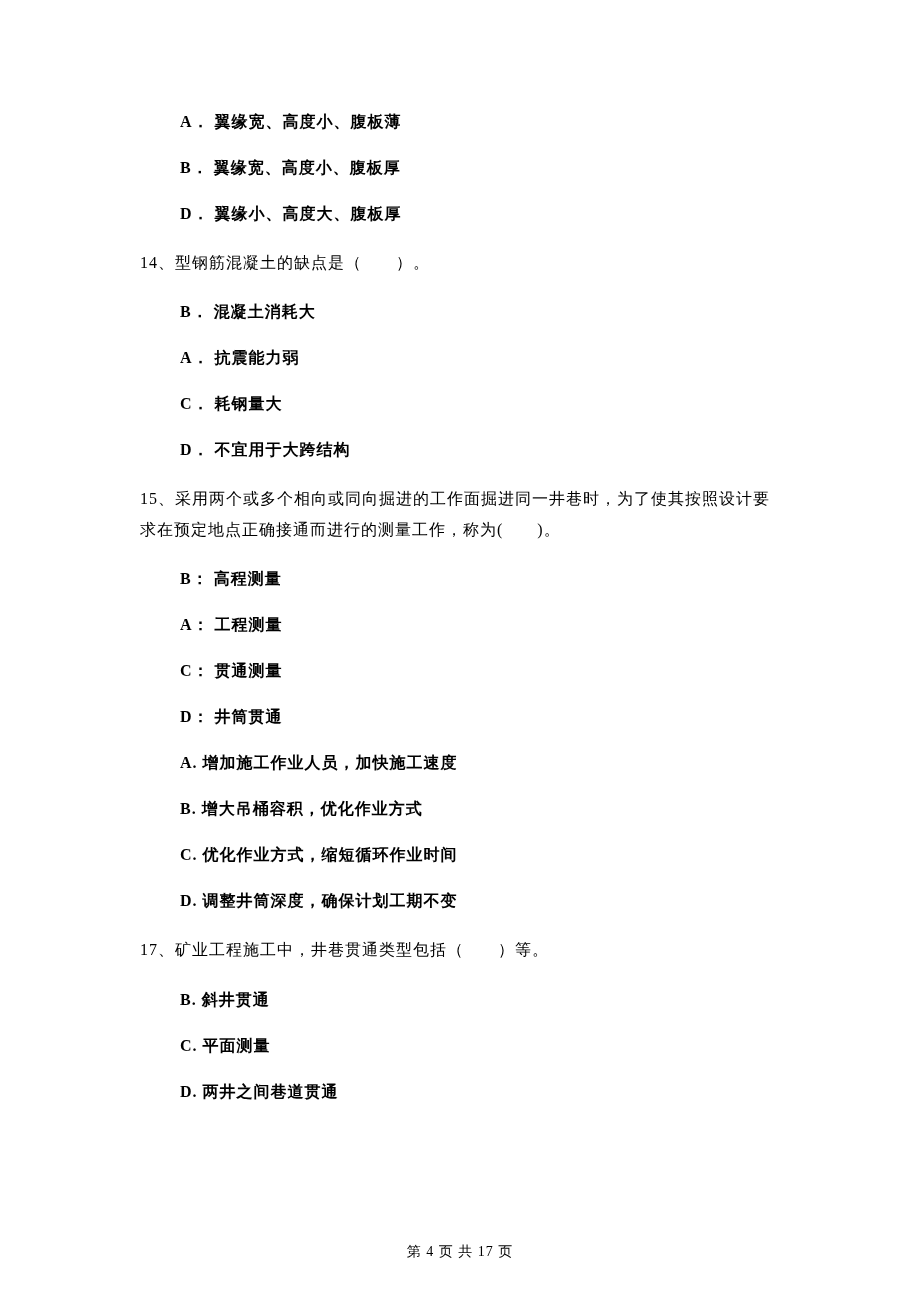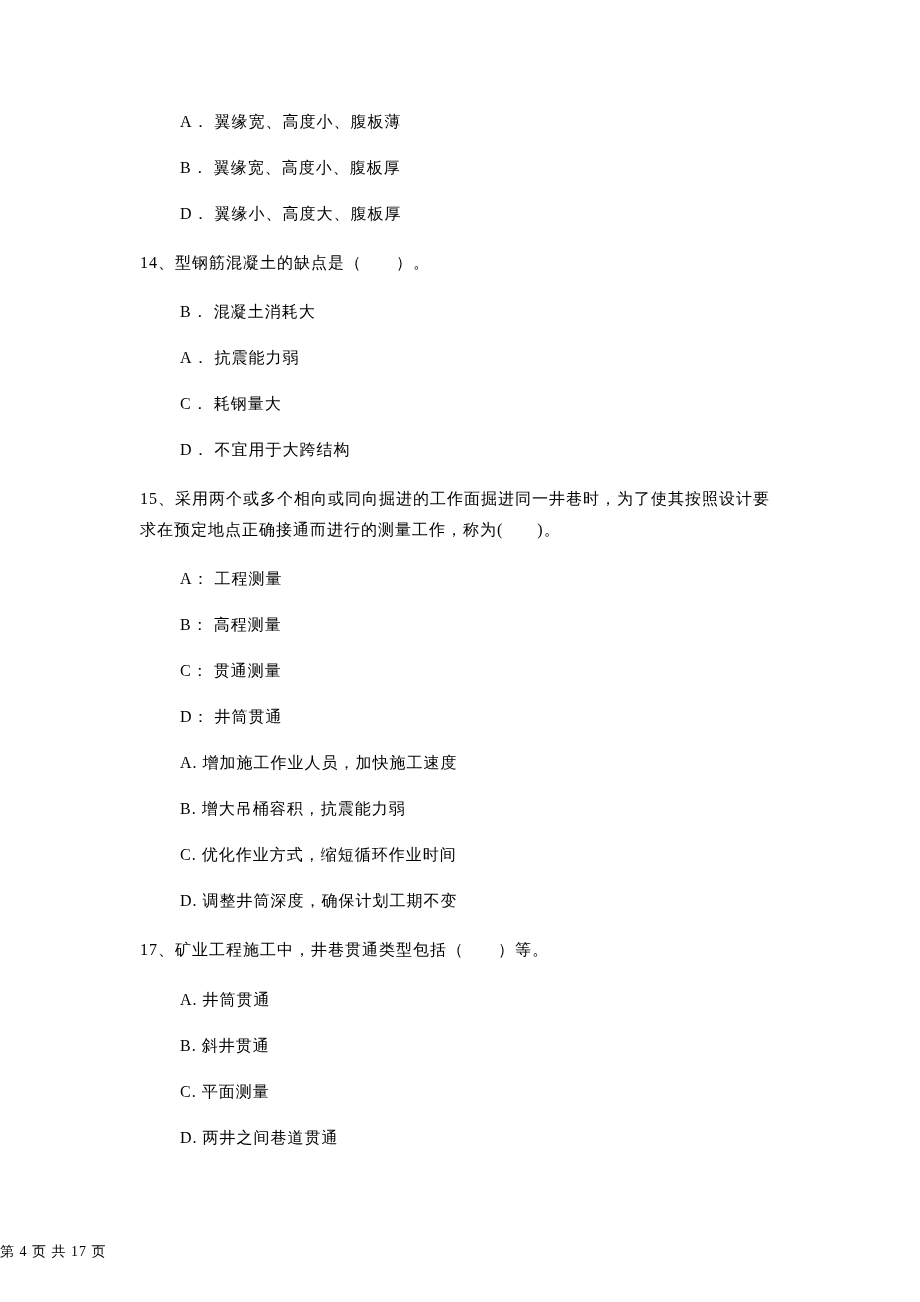--- a/index.html
+++ b/index.html
@@ -15,31 +15,33 @@
     width: 920px;
     min-height: 1302px;
     box-sizing: border-box;
     padding: 110px 140px 50px 140px;
     position: relative;
   }
   .option-row {
     margin: 0 0 22px 0;
     padding-left: 40px;
     letter-spacing: 1px;
+    font-weight: bold;
   }
   .question-row {
     margin: 0 0 22px 0;
     letter-spacing: 1px;
     line-height: 1.9;
   }
   .footer {
     position: absolute;
     bottom: 40px;
     left: 0;
     right: 0;
+    text-align: center;
     font-size: 14px;
     letter-spacing: 1px;
   }
 </style>
 </head>
 <body>
 
 <div class="page">
 
   <div class="option-row">
@@ -68,58 +70,54 @@
     <span>C．</span>
     <span>耗钢量大</span>
   </div>
   <div class="option-row">
     <span>D．</span>
     <span>不宜用于大跨结构</span>
   </div>
 
   <div class="question-row">15、采用两个或多个相向或同向掘进的工作面掘进同一井巷时，为了使其按照设计要求在预定地点正确接通而进行的测量工作，称为(　　)。</div>
   <div class="option-row">
+    <span>B：</span>
+    <span>高程测量</span>
+  </div>
+  <div class="option-row">
     <span>A：</span>
     <span>工程测量</span>
-  </div>
-  <div class="option-row">
-    <span>B：</span>
-    <span>高程测量</span>
   </div>
   <div class="option-row">
     <span>C：</span>
     <span>贯通测量</span>
   </div>
   <div class="option-row">
     <span>D：</span>
     <span>井筒贯通</span>
   </div>
 
   <div class="option-row">
     <span>A.</span>
     <span>增加施工作业人员，加快施工速度</span>
   </div>
   <div class="option-row">
     <span>B.</span>
-    <span>增大吊桶容积，抗震能力弱</span>
+    <span>增大吊桶容积，优化作业方式</span>
   </div>
   <div class="option-row">
     <span>C.</span>
     <span>优化作业方式，缩短循环作业时间</span>
   </div>
   <div class="option-row">
     <span>D.</span>
     <span>调整井筒深度，确保计划工期不变</span>
   </div>
 
   <div class="question-row">17、矿业工程施工中，井巷贯通类型包括（　　）等。</div>
-  <div class="option-row">
-    <span>A.</span>
-    <span>井筒贯通</span>
-  </div>
   <div class="option-row">
     <span>B.</span>
     <span>斜井贯通</span>
   </div>
   <div class="option-row">
     <span>C.</span>
     <span>平面测量</span>
   </div>
   <div class="option-row">
     <span>D.</span>

